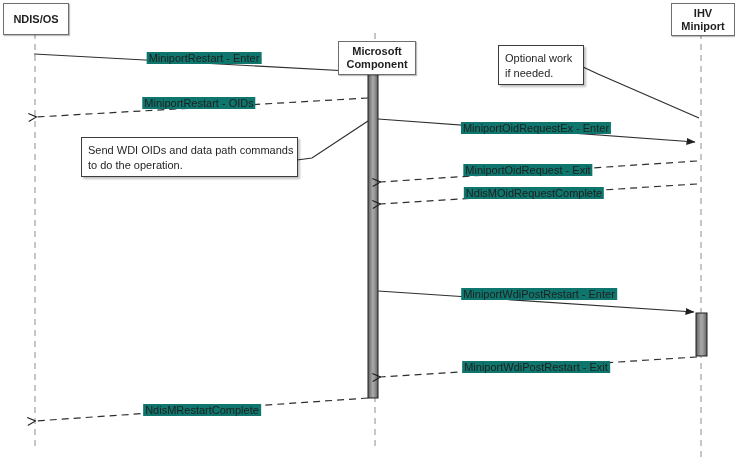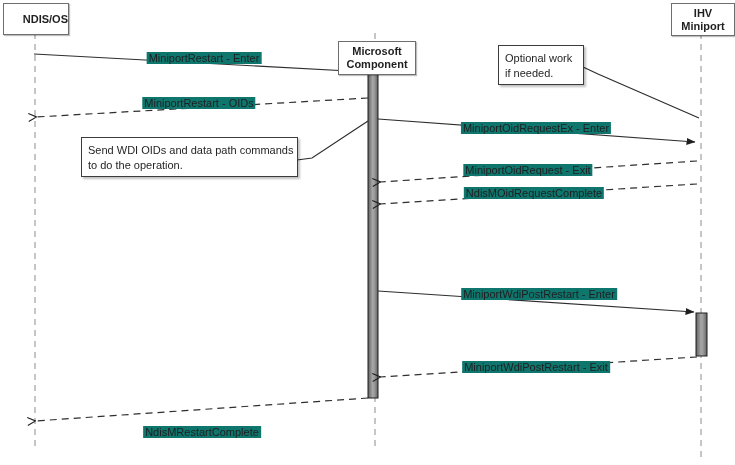--- a/index.html
+++ b/index.html
@@ -59,40 +59,40 @@
     <line x1="697" y1="161" x2="380" y2="182" stroke="#2e2e2e" stroke-width="1.2" stroke-dasharray="7,5" marker-end="url(#arrOpen)"></line>
     <line x1="697" y1="184" x2="380" y2="204" stroke="#2e2e2e" stroke-width="1.2" stroke-dasharray="7,5" marker-end="url(#arrOpen)"></line>
     <line x1="378" y1="291" x2="694" y2="312" stroke="#2e2e2e" stroke-width="1.2" marker-end="url(#arrFilled)"></line>
     <line x1="697" y1="357" x2="380" y2="377" stroke="#2e2e2e" stroke-width="1.2" stroke-dasharray="7,5" marker-end="url(#arrOpen)"></line>
     <line x1="368" y1="398" x2="35" y2="421" stroke="#2e2e2e" stroke-width="1.2" stroke-dasharray="7,5" marker-end="url(#arrOpen)"></line>
 
     <polyline points="583,67 598,74 699,118" fill="none" stroke="#2e2e2e" stroke-width="1.2"></polyline>
     <polyline points="297,160 312,158 368,121" fill="none" stroke="#2e2e2e" stroke-width="1.2"></polyline>
   </svg>
 
-  <div class="actor-box" style="left:3px;top:3px;width:64px;height:30px;align-items:flex-end;">
+  <div class="actor-box" style="left:3px;top:3px;width:64px;height:30px;">
     <span>NDIS/OS</span>
   </div>
   <div class="actor-box" style="left:338px;top:2px;width:76px;height:32px;margin-top:39px;">
     <span>Microsoft</span>
     <span>Component</span>
   </div>
   <div class="actor-box" style="left:671px;top:3px;width:62px;height:31px;">
     <span>IHV</span>
     <span>Miniport</span>
   </div>
 
   <span class="msg-label" style="left:204px;top:52px;">MiniportRestart - Enter</span>
   <span class="msg-label" style="left:199px;top:97px;">MiniportRestart - OIDs</span>
   <span class="msg-label" style="left:536px;top:122px;">MiniportOidRequestEx - Enter</span>
   <span class="msg-label" style="left:528px;top:164px;text-align:center;">MiniportOidRequest - Exit</span>
   <span class="msg-label" style="left:534px;top:187px;">NdisMOidRequestComplete</span>
   <span class="msg-label" style="left:539px;top:288px;">MiniportWdiPostRestart - Enter</span>
   <span class="msg-label" style="left:536px;top:361px;">MiniportWdiPostRestart - Exit</span>
-  <span class="msg-label" style="left:202px;top:404px;margin-top:22px;">NdisMRestartComplete</span>
+  <span class="msg-label" style="left:202px;top:404px;">NdisMRestartComplete</span>
 
   <div class="note-box" style="left:498px;top:45px;width:72px;height:28px;">
     <span>Optional work</span>
     <span>if needed.</span>
   </div>
   <div class="note-box" style="left:81px;top:137px;width:203px;height:28px;">
     <span>Send WDI OIDs and data path commands</span>
     <span>to do the operation.</span>
   </div>
 

